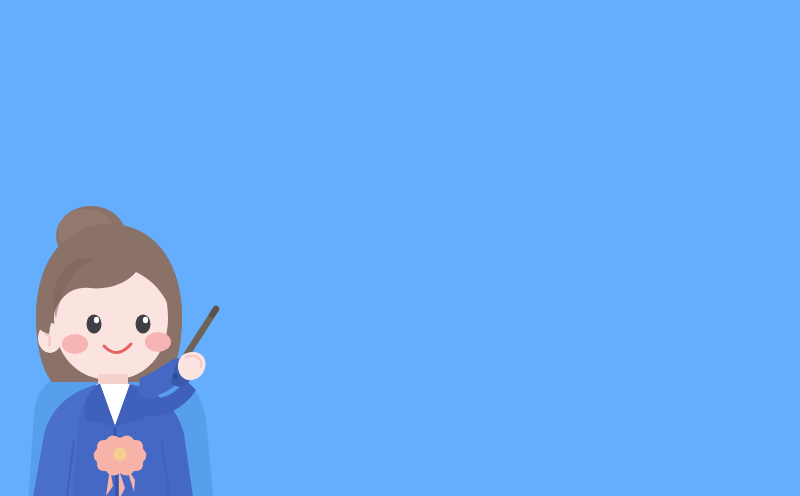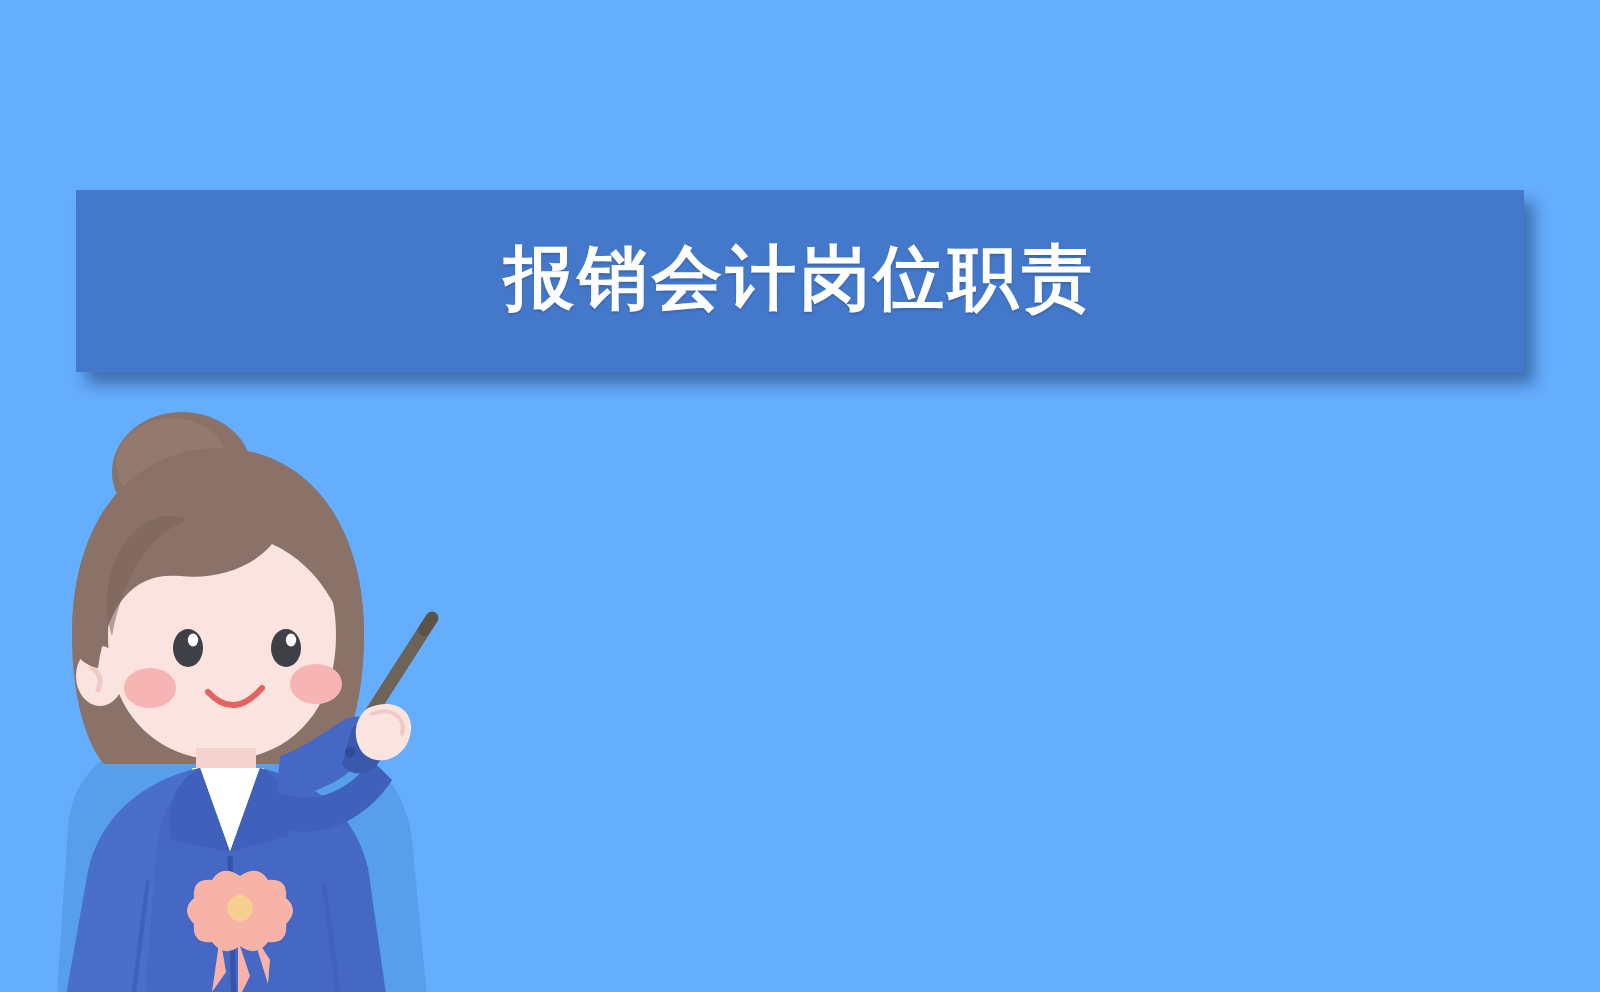--- a/index.html
+++ b/index.html
@@ -60,23 +60,20 @@
     width: 230px;
     height: 290px;
     overflow: visible;
   }
 </style>
 </head>
 <body>
 
 <div id="poster">
 
-  <div id="title-banner">
-    <span id="title-text">报销会计岗位职责</span>
-  </div>
 
   <div id="character">
     <svg viewBox="0 0 230 290" xmlns="http://www.w3.org/2000/svg" role="img" aria-label="卡通女教师手持教鞭">
 
       <g opacity="0.55">
         <ellipse cx="86" cy="80" rx="62" ry="66" fill="#4d92dd"></ellipse>
         <path d="M18 200 Q 20 168 54 156 L 150 156 Q 186 170 190 206 L 198 290 L 12 290 Z" fill="#4d92dd"></path>
       </g>
 
       <g>

